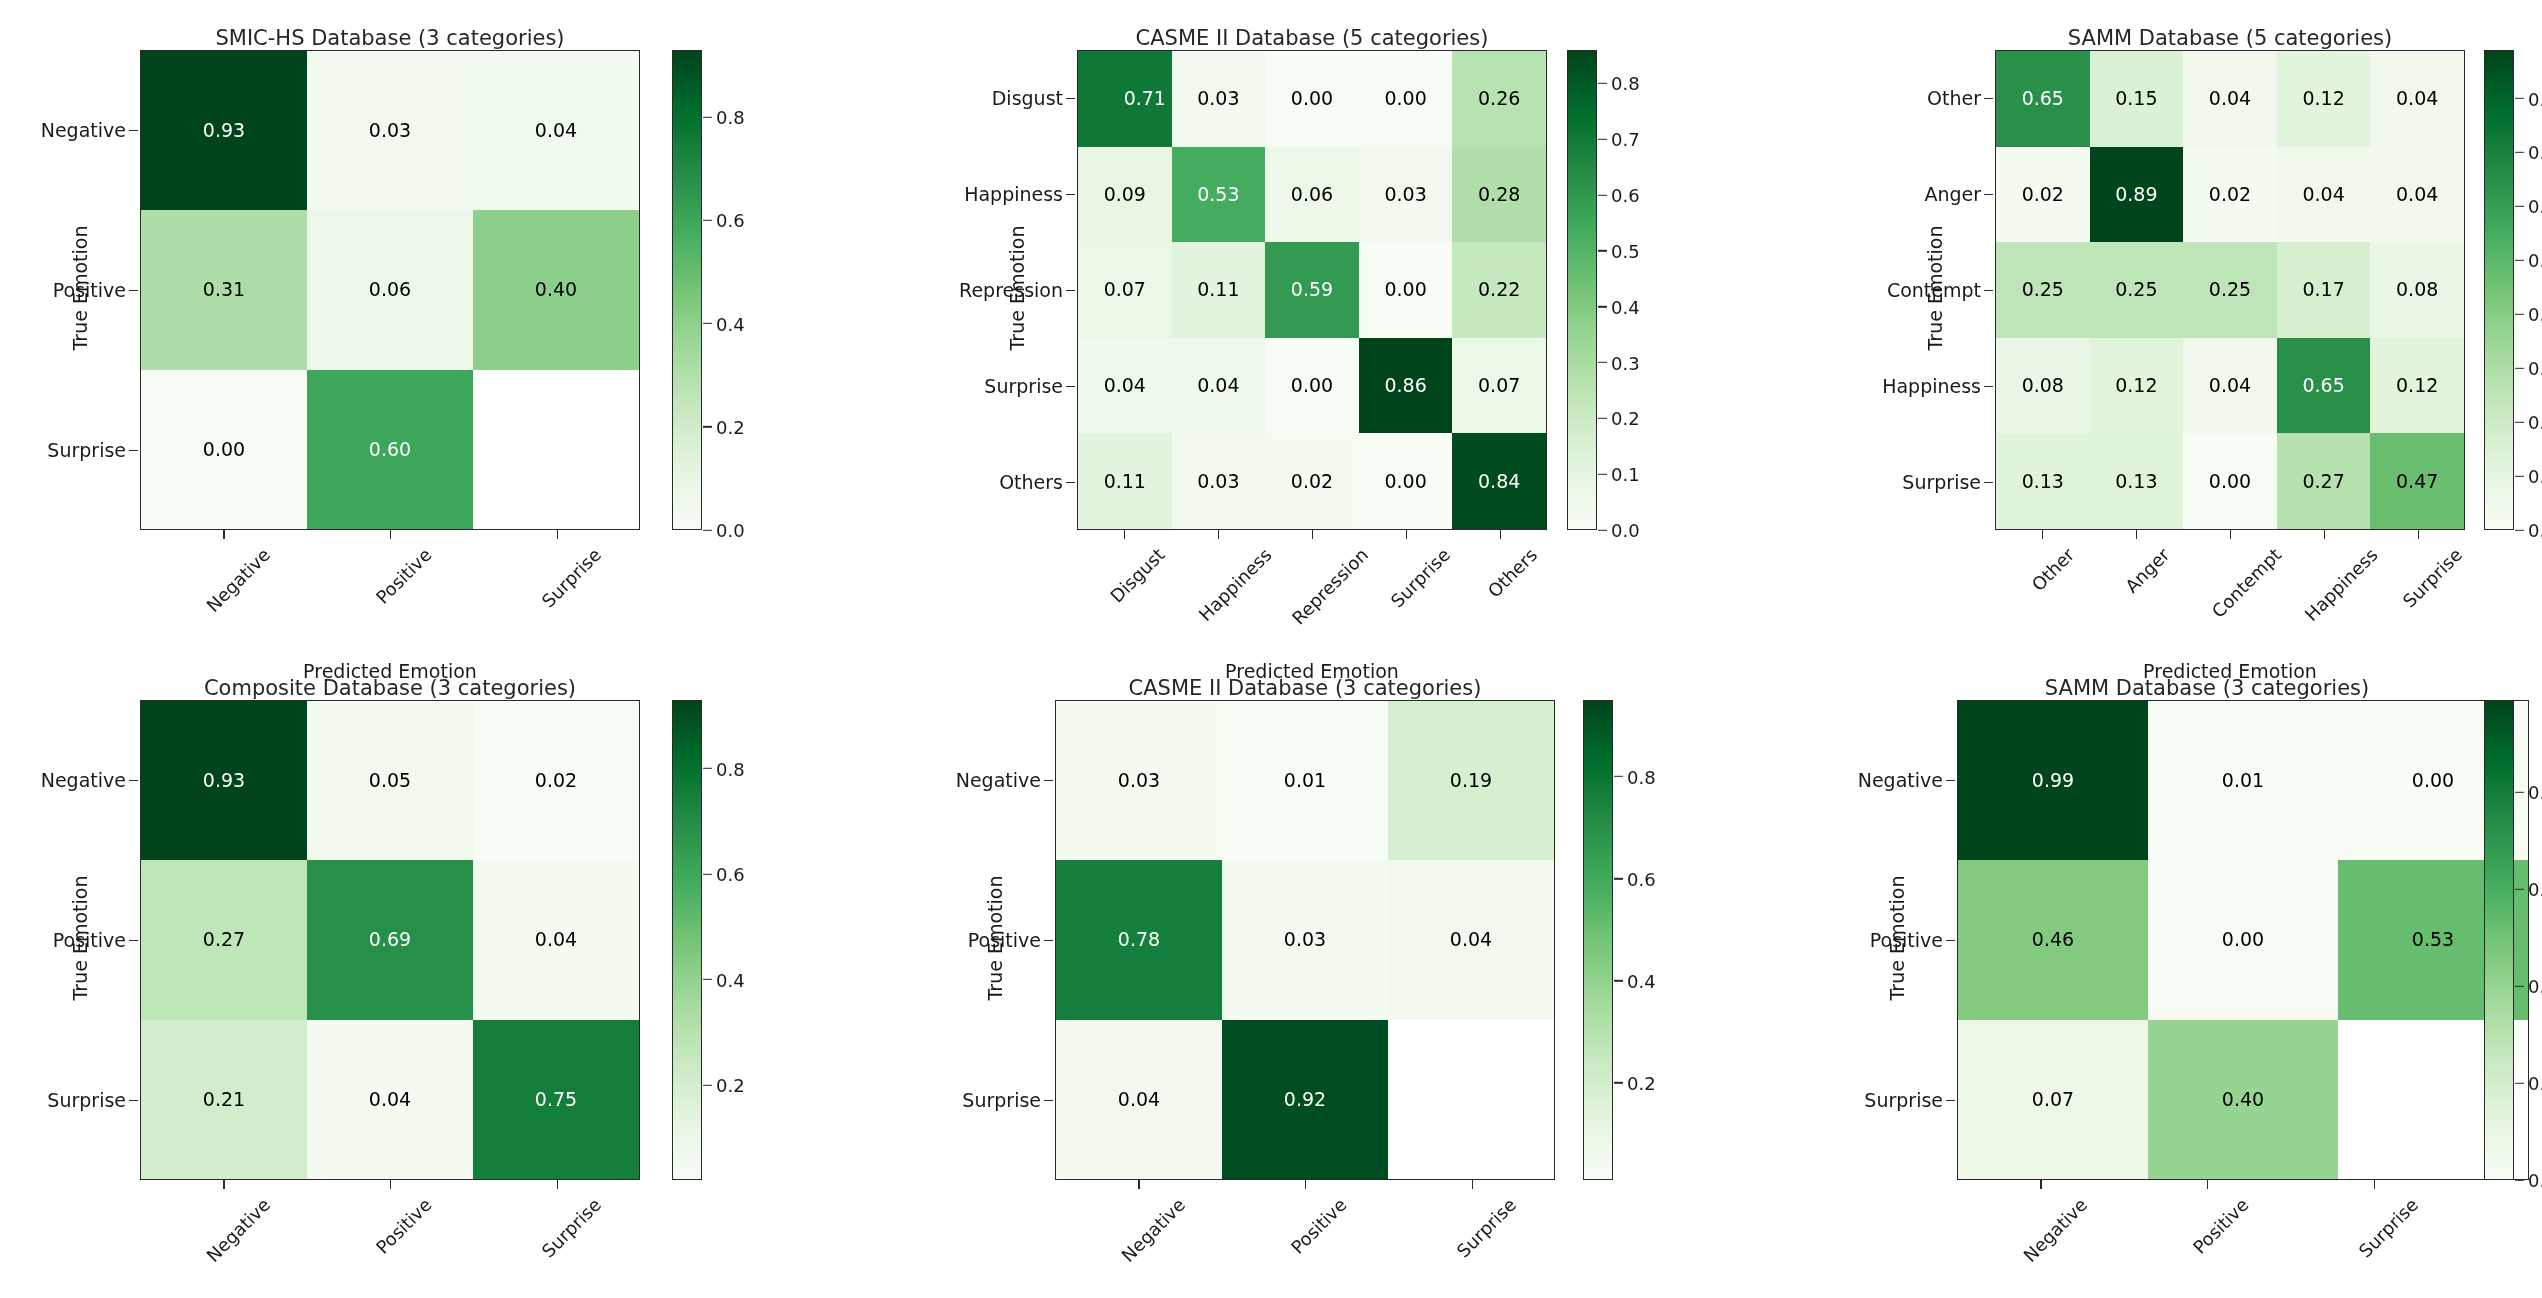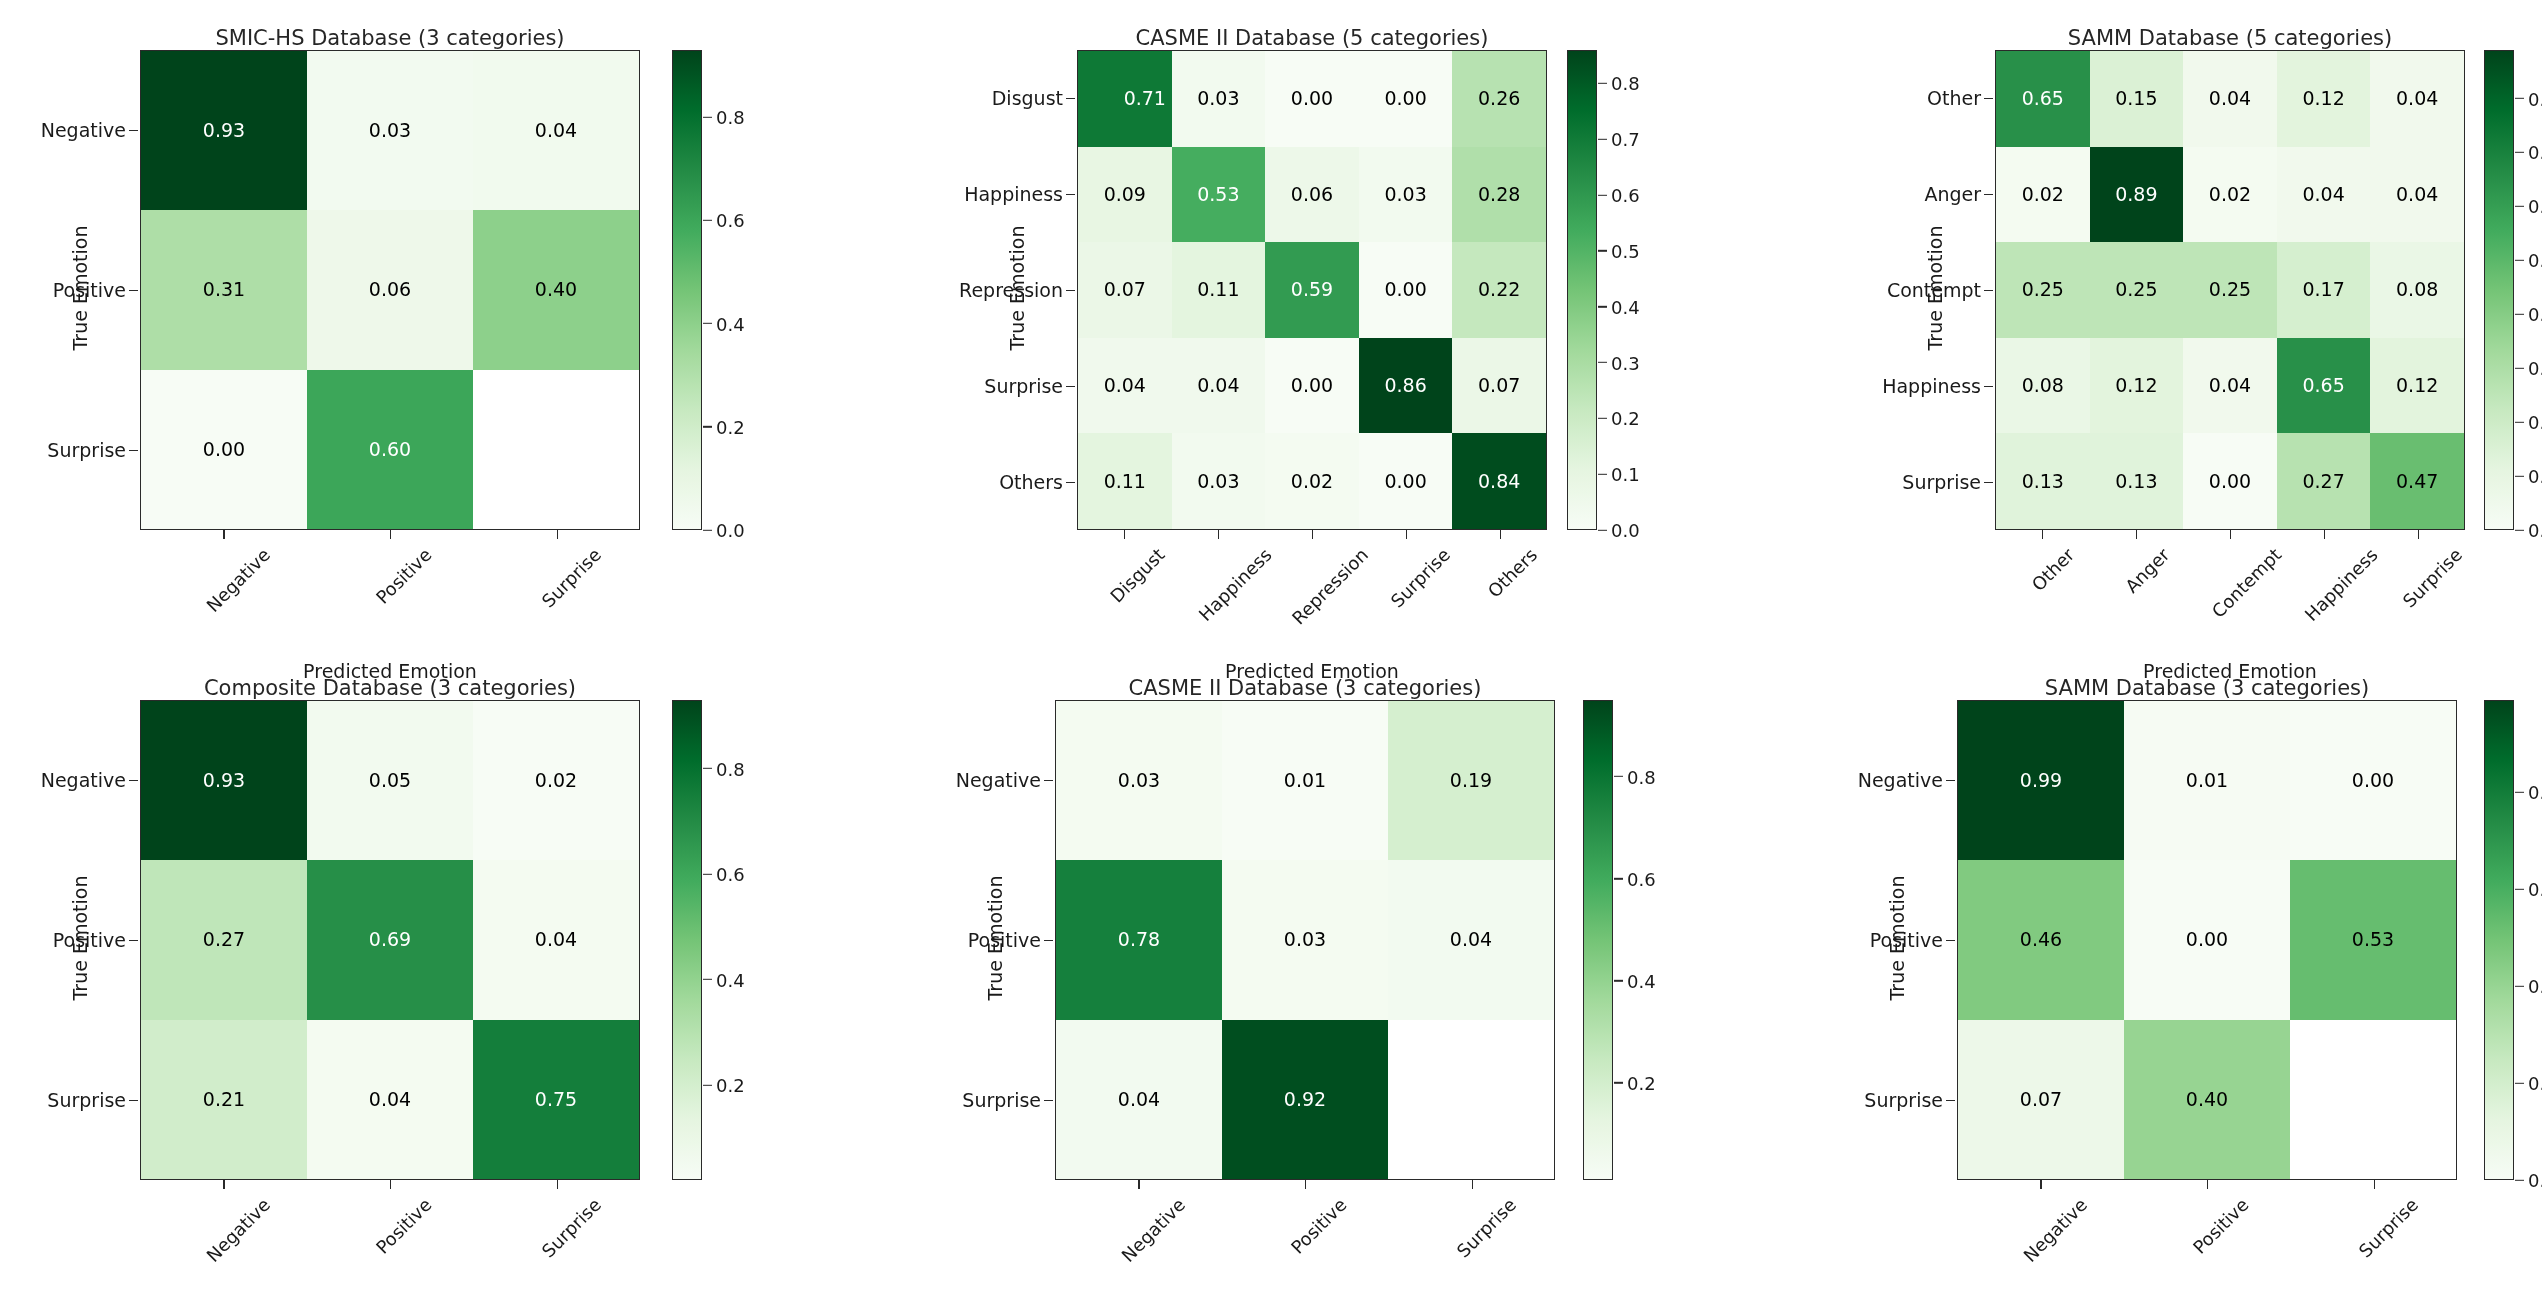--- a/index.html
+++ b/index.html
@@ -300,21 +300,21 @@
     <div class="cbar" style="left: 1583px; top: 700px; width: 30px; height: 480px;">
       <div class="cbar-bar" style="background: linear-gradient(to top, rgb(247, 252, 245) 0%, rgb(243, 251, 241) 2.5%, rgb(240, 249, 237) 5%, rgb(236, 248, 232) 7.5%, rgb(233, 246, 228) 10%, rgb(229, 245, 224) 12.5%, rgb(223, 243, 218) 15%, rgb(217, 240, 211) 17.5%, rgb(211, 238, 205) 20%, rgb(205, 235, 198) 22.5%, rgb(199, 233, 192) 25%, rgb(191, 230, 185) 27.5%, rgb(184, 227, 177) 30%, rgb(176, 223, 170) 32.5%, rgb(169, 220, 162) 35%, rgb(161, 217, 155) 37.5%, rgb(152, 213, 148) 40%, rgb(143, 209, 140) 42.5%, rgb(134, 204, 133) 45%, rgb(125, 200, 125) 47.5%, rgb(116, 196, 118) 50%, rgb(106, 191, 113) 52.5%, rgb(96, 186, 108) 55%, rgb(85, 181, 103) 57.5%, rgb(75, 176, 98) 60%, rgb(65, 171, 93) 62.5%, rgb(59, 165, 88) 65%, rgb(53, 158, 83) 67.5%, rgb(47, 152, 79) 70%, rgb(41, 145, 74) 72.5%, rgb(35, 139, 69) 75%, rgb(28, 133, 64) 77.5%, rgb(21, 127, 59) 80%, rgb(14, 121, 54) 82.5%, rgb(7, 115, 49) 85%, rgb(0, 109, 44) 87.5%, rgb(0, 101, 41) 90%, rgb(0, 93, 37) 92.5%, rgb(0, 84, 34) 95%, rgb(0, 76, 30) 97.5%, rgb(0, 68, 27) 100%);"></div>
       <div class="cbar-tick" style="top: 382.979px;">0.2</div>
       <div class="cbar-tick" style="top: 280.851px;">0.4</div>
       <div class="cbar-tick" style="top: 178.723px;">0.6</div>
       <div class="cbar-tick" style="top: 76.5957px;">0.8</div>
     </div>
     <div class="panel" style="left: 1957px; top: 664px; width: 500px; height: 680px;">
       <div class="panel-title">SAMM Database (3 categories)</div>
       <div class="matrix-wrap" style="left: 0px; top: 36px; width: 500px; height: 480px;">
-        <div class="matrix" style="left: 0px; top: 0px; width: 500px; height: 480px; grid-template-columns: repeat(3, 1fr); grid-template-rows: repeat(3, 1fr);">
+        <div class="matrix" style="left: 0px; top: 0px; width: 572px; height: 480px; grid-template-columns: repeat(3, 1fr); grid-template-rows: repeat(3, 1fr);">
           <div class="cell" style="background: rgb(0, 68, 27); color: rgb(255, 255, 255);">0.99</div>
           <div class="cell" style="background: rgb(246, 251, 243); color: rgb(0, 0, 0);">0.01</div>
           <div class="cell" style="background: rgb(247, 252, 245); color: rgb(0, 0, 0);">0.00</div>
           <div class="cell" style="background: rgb(129, 202, 128); color: rgb(0, 0, 0);">0.46</div>
           <div class="cell" style="background: rgb(247, 252, 245); color: rgb(0, 0, 0);">0.00</div>
           <div class="cell" style="background: rgb(102, 189, 111); color: rgb(0, 0, 0);">0.53</div>
           <div class="cell" style="background: rgb(237, 248, 233); color: rgb(0, 0, 0);">0.07</div>
           <div class="cell" style="background: rgb(151, 212, 146); color: rgb(0, 0, 0);">0.40</div>
         </div>
         <div class="ytick" style="top: 67px; height: 26px;">Negative</div>

